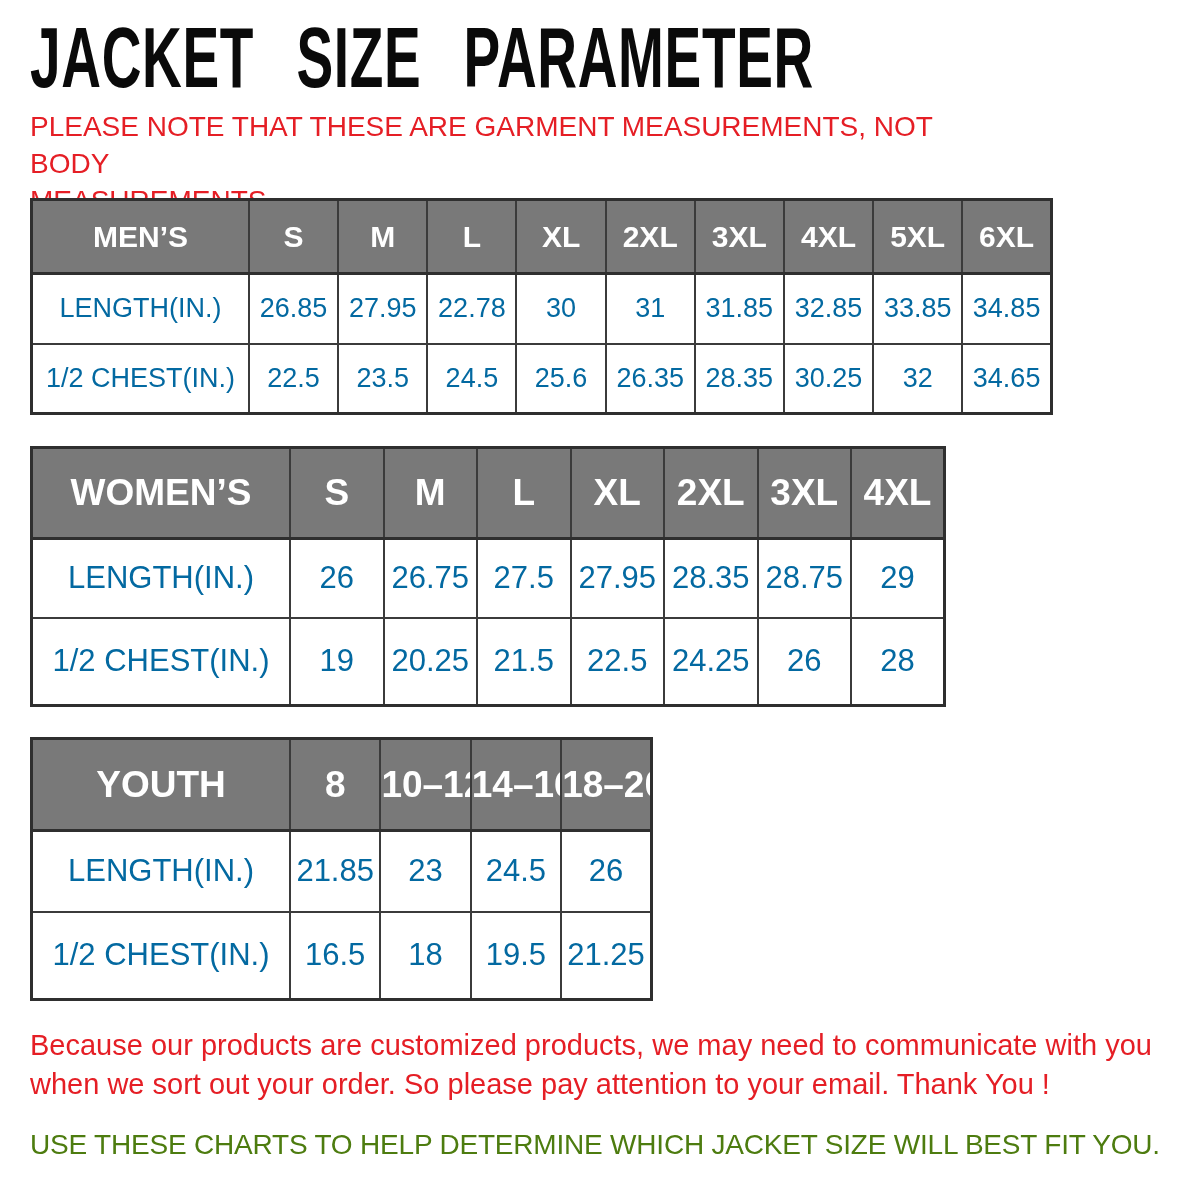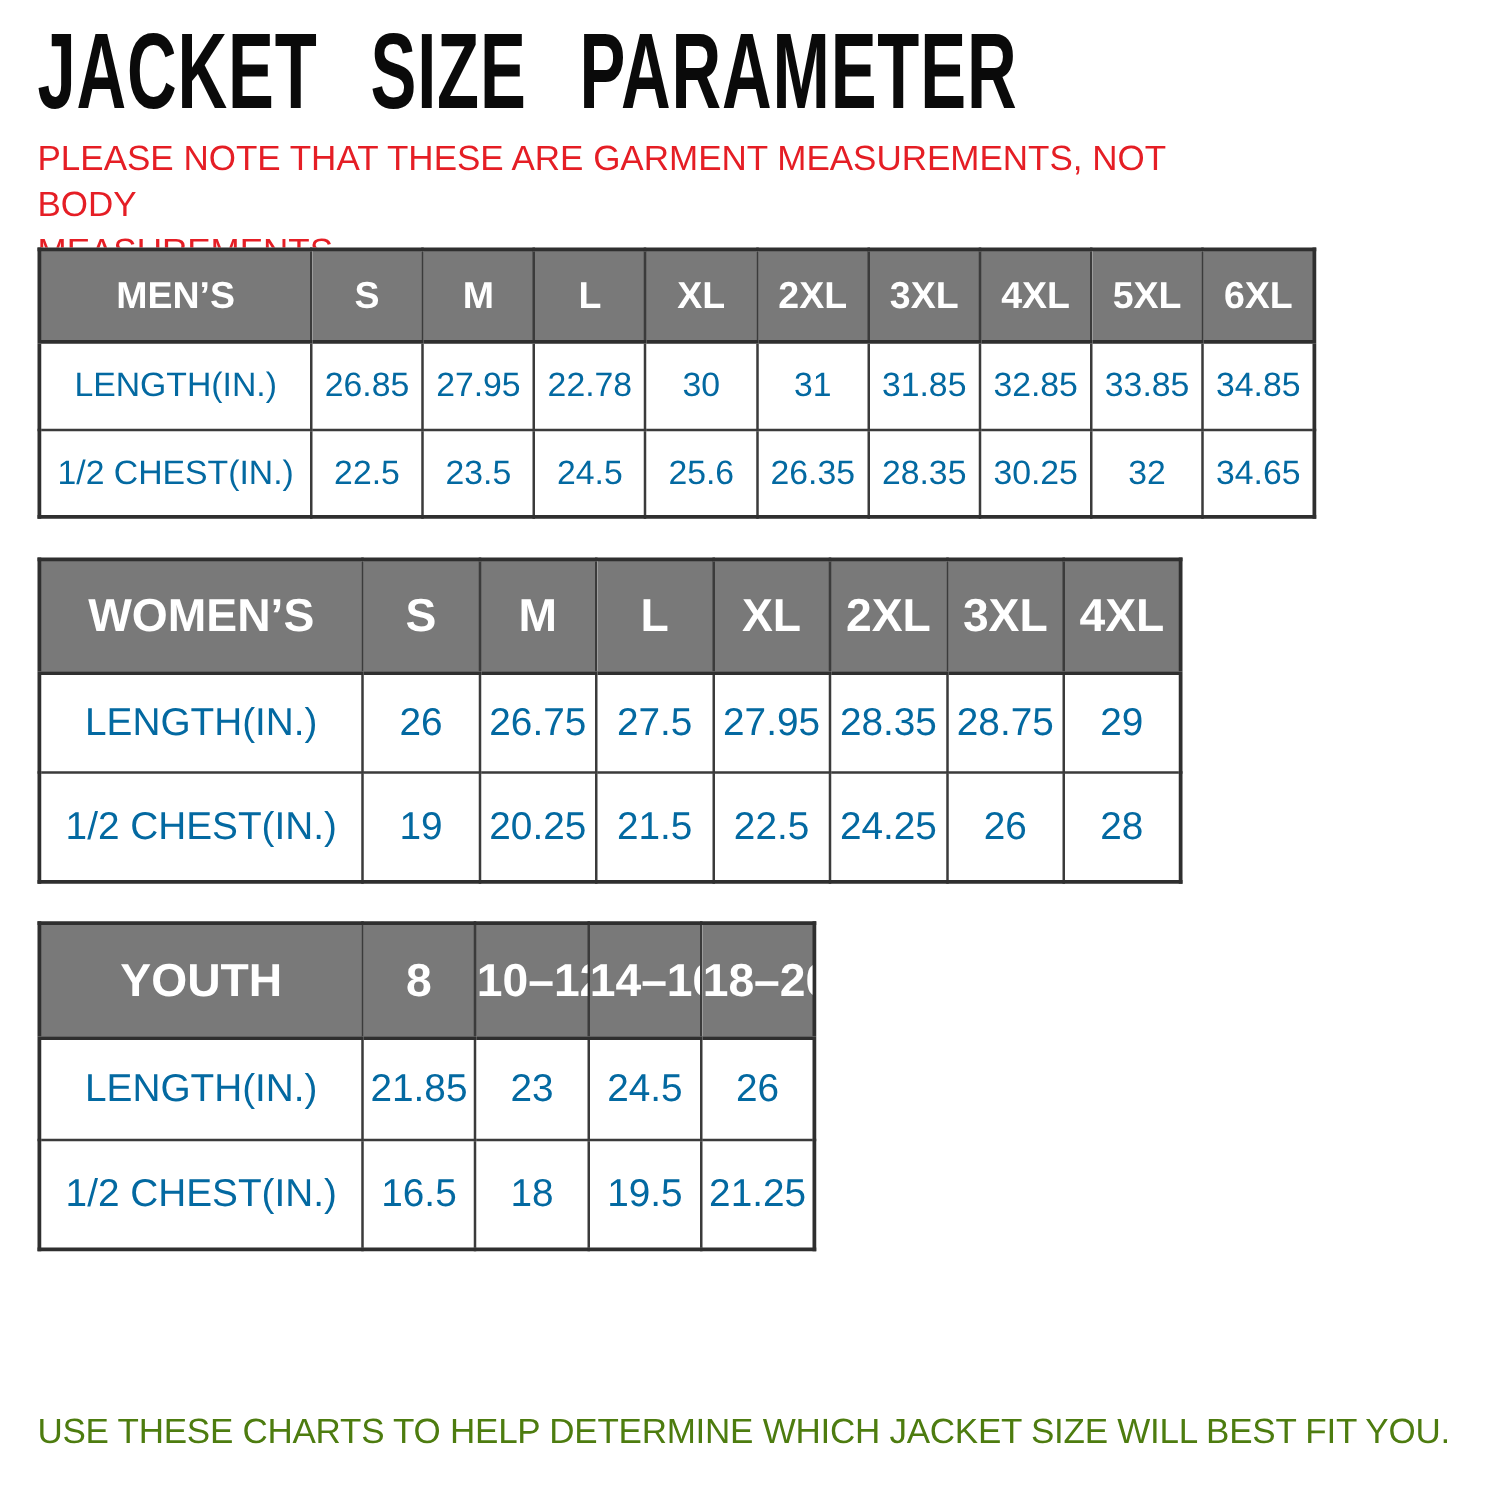--- a/index.html
+++ b/index.html
@@ -179,15 +179,17 @@
         <td class="label-col">1/2 CHEST(IN.)</td>
         <td>16.5</td>
         <td>18</td>
         <td>19.5</td>
         <td>21.25</td>
       </tr>
     </tbody>
   </table>
 
 <div class="abs footer-para">
+  <div>Because our products are customized products, we may need to communicate with you</div>
+  <div>when we sort out your order. So please pay attention to your email. Thank You !</div>
 </div>
 
 <div class="abs footer-fit">USE THESE CHARTS TO HELP DETERMINE WHICH JACKET SIZE WILL BEST FIT YOU.</div>
 
 </body></html>

